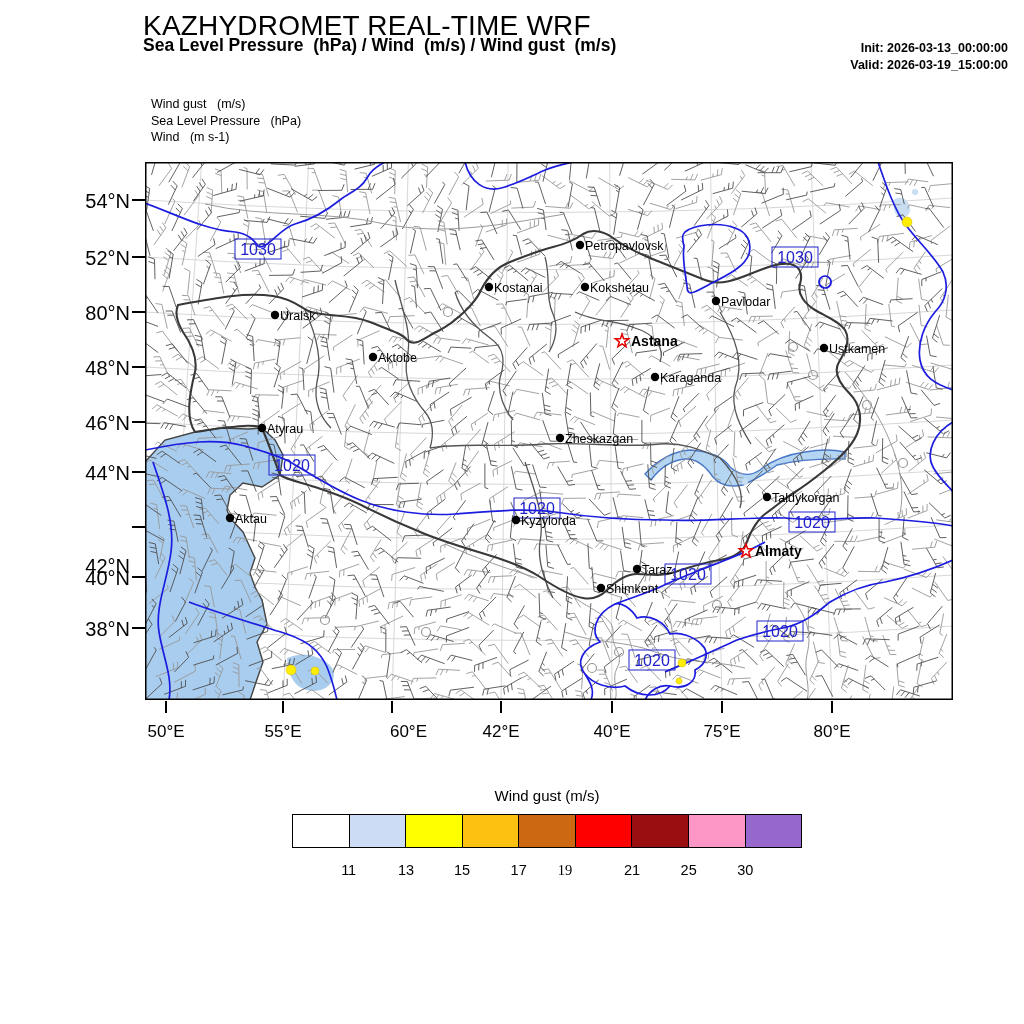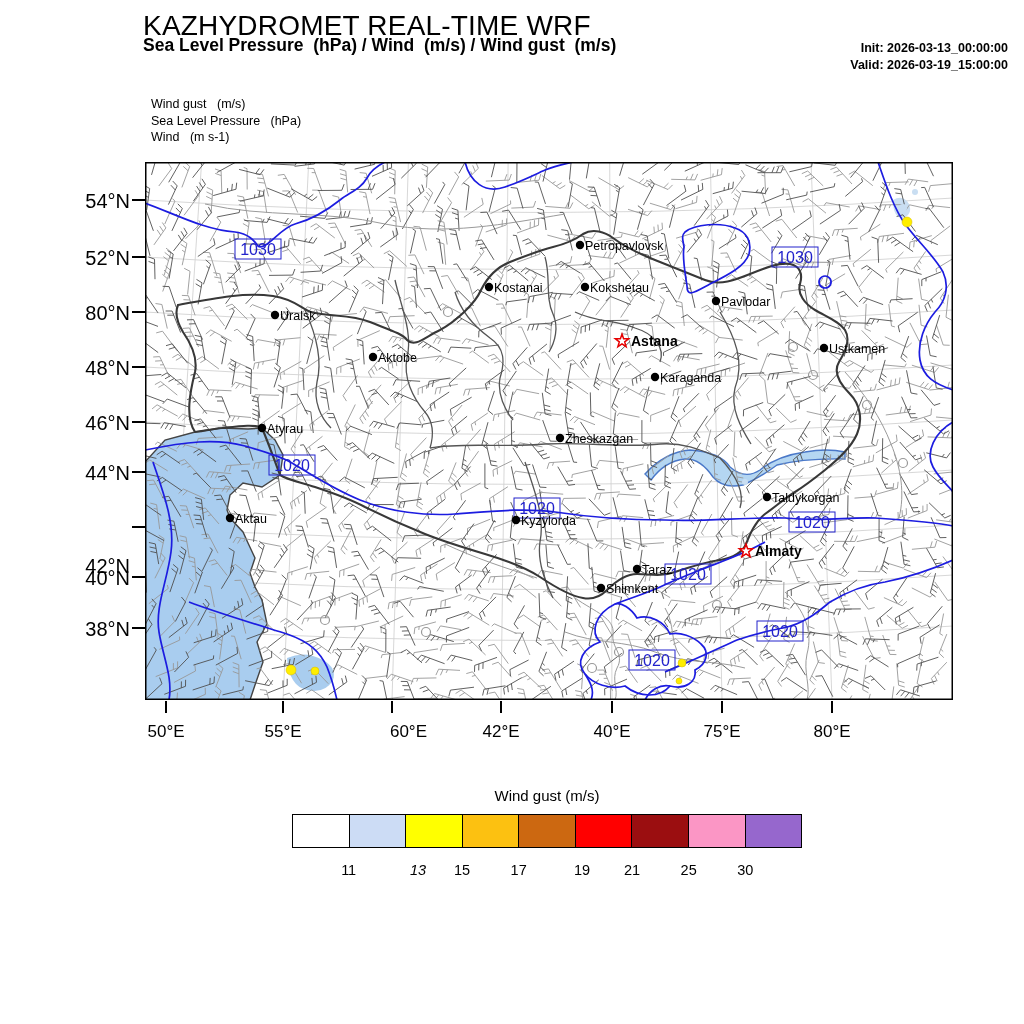--- a/index.html
+++ b/index.html
@@ -1570,20 +1570,20 @@
     <div class="cb-cell" style="background: rgb(255, 255, 0);"></div>
     <div class="cb-cell" style="background: rgb(252, 193, 17);"></div>
     <div class="cb-cell" style="background: rgb(204, 104, 17);"></div>
     <div class="cb-cell" style="background: rgb(255, 0, 0);"></div>
     <div class="cb-cell" style="background: rgb(155, 14, 16);"></div>
     <div class="cb-cell" style="background: rgb(251, 150, 197);"></div>
     <div class="cb-cell" style="background: rgb(150, 103, 205);"></div>
   </div>
 <div id="colorbar-ticks">
     <div class="cb-tick abs" style="left: 326.667px;">11</div>
-    <div class="cb-tick abs" style="left: 396px; font-style: italic;">13</div>
+    <div class="cb-tick abs" style="left: 384px;">13</div>
     <div class="cb-tick abs" style="left: 440px;">15</div>
     <div class="cb-tick abs" style="left: 496.667px;">17</div>
-    <div class="cb-tick abs" style="left: 560px;">19</div>
+    <div class="cb-tick abs" style="left: 543px; font-family: Liberation Serif, serif;">19</div>
     <div class="cb-tick abs" style="left: 610px;">21</div>
     <div class="cb-tick abs" style="left: 666.667px;">25</div>
     <div class="cb-tick abs" style="left: 723.333px;">30</div>
   </div>
 
 </body></html>

